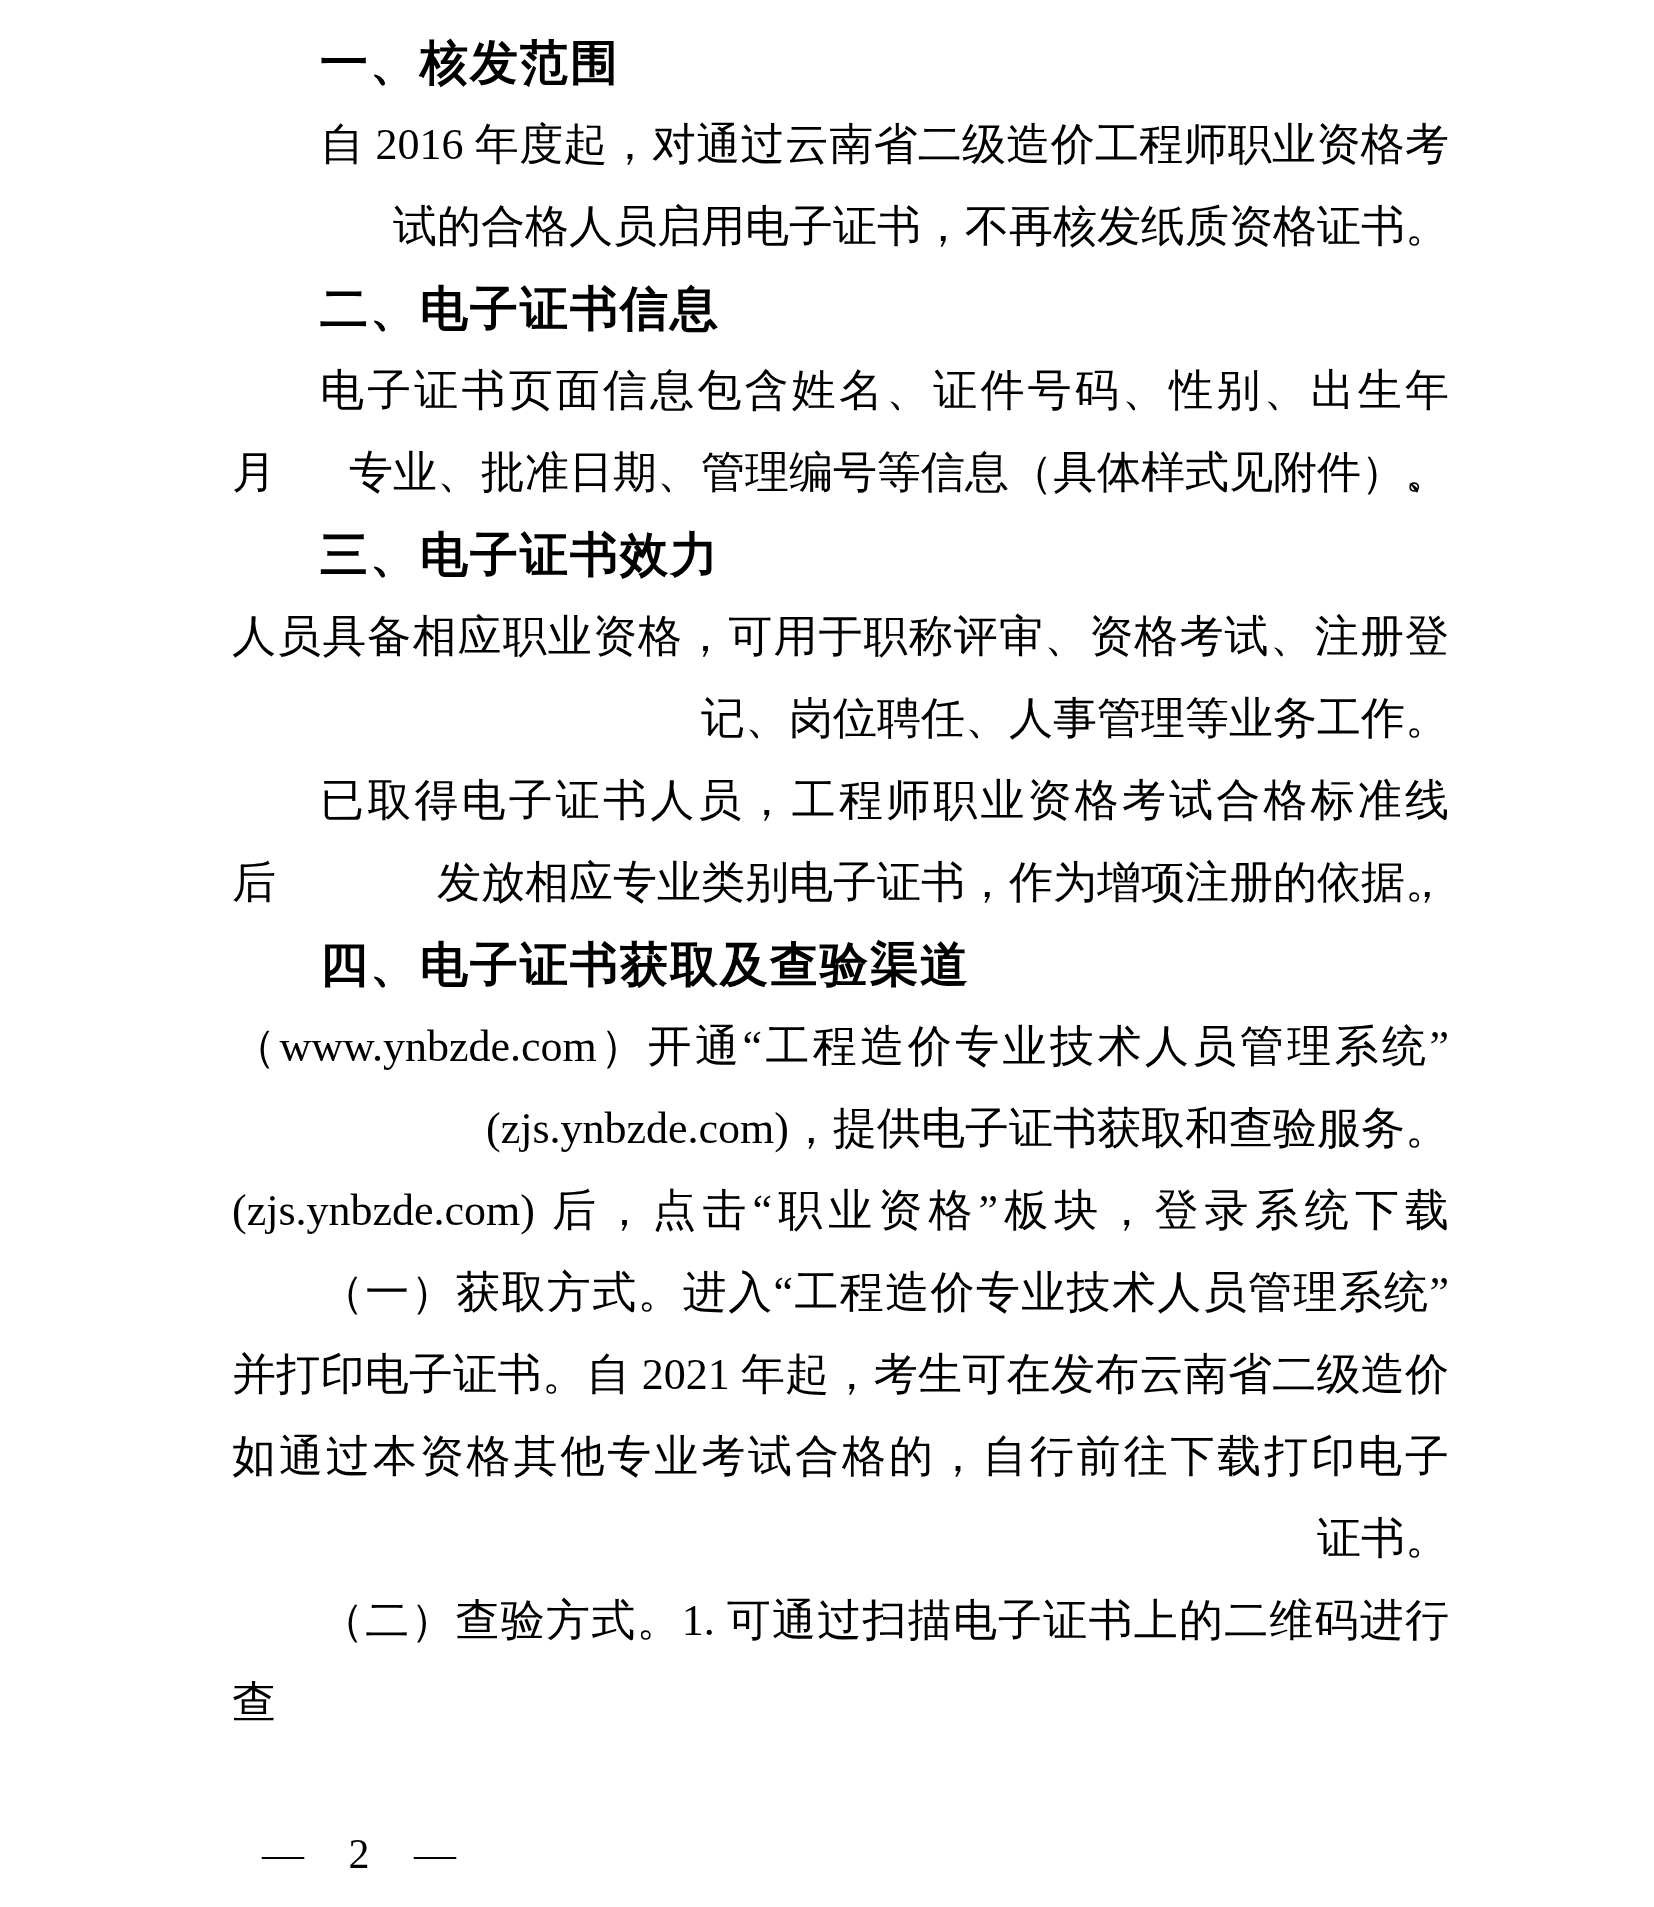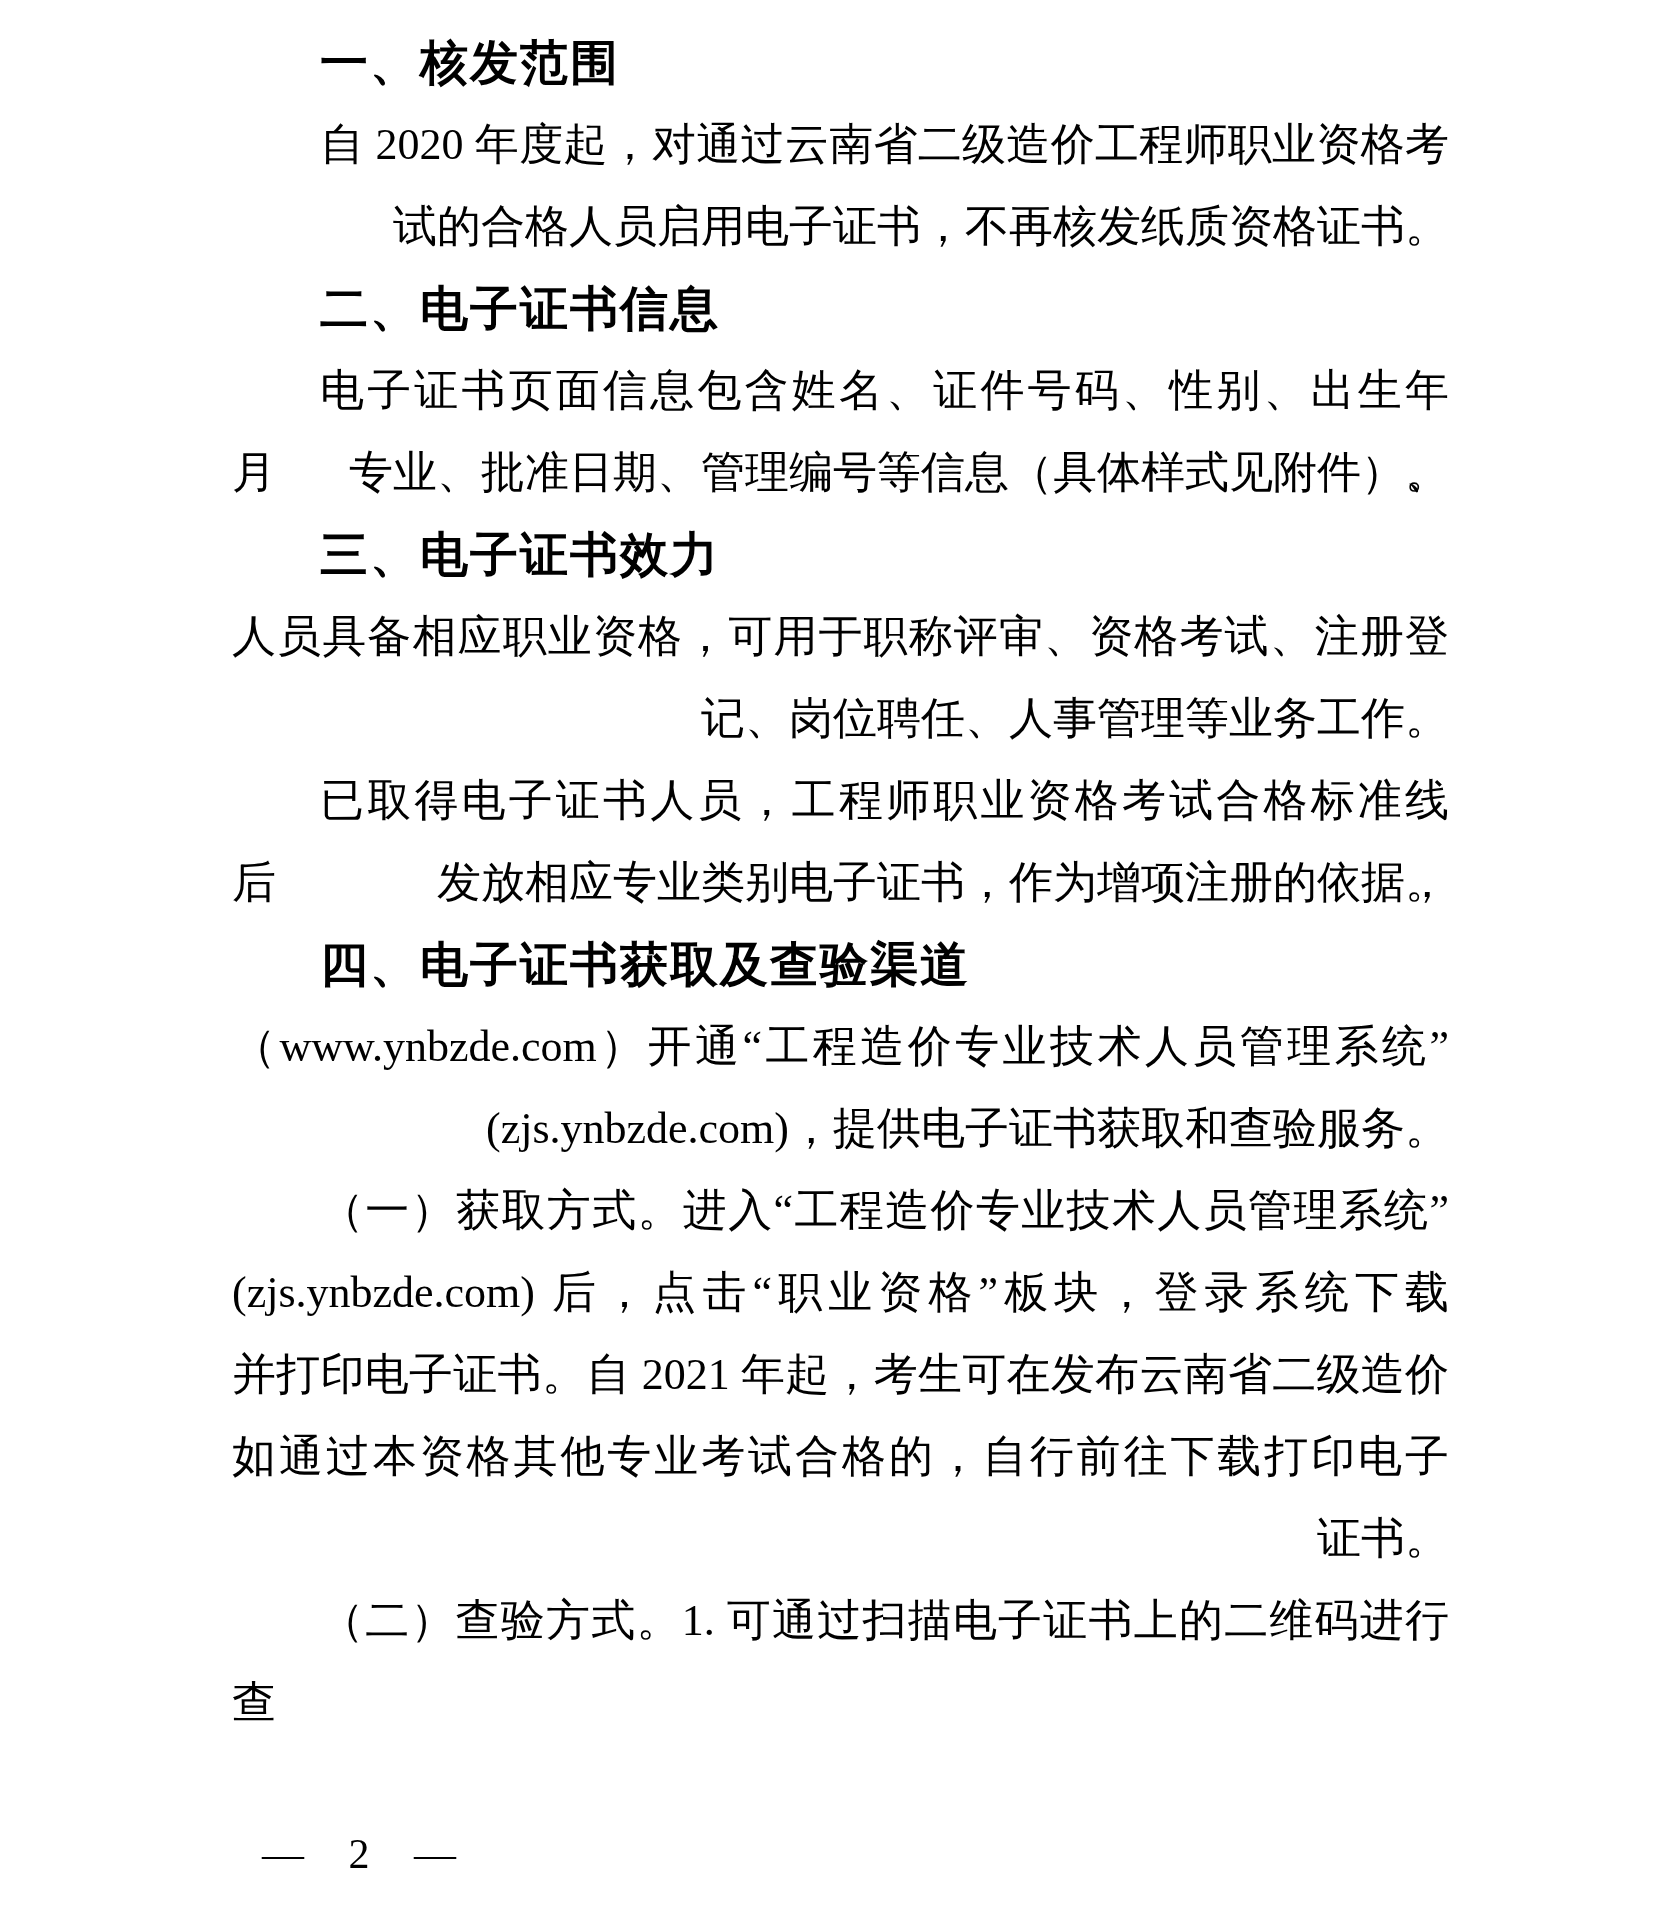--- a/index.html
+++ b/index.html
@@ -60,38 +60,38 @@
     word-spacing: 14px;
   }
 </style>
 </head>
 <body>
 
 <div class="page">
   <div class="text-block">
 
     <div class="hd">一、核发范围</div>
-    <div class="ln ind j">自 2020 年度起，对通过云南省二级造价工程师职业资格考</div>
+    <div class="ln ind j">自 2016 年度起，对通过云南省二级造价工程师职业资格考</div>
     <div class="ln">试的合格人员启用电子证书，不再核发纸质资格证书。</div>
 
     <div class="hd">二、电子证书信息</div>
     <div class="ln ind j">电子证书页面信息包含姓名、证件号码、性别、出生年月、</div>
     <div class="ln">专业、批准日期、管理编号等信息（具体样式见附件）。</div>
 
     <div class="hd">三、电子证书效力</div>
     <div class="ln j">人员具备相应职业资格，可用于职称评审、资格考试、注册登</div>
     <div class="ln">记、岗位聘任、人事管理等业务工作。</div>
     <div class="ln ind j">已取得电子证书人员，工程师职业资格考试合格标准线后，</div>
     <div class="ln">发放相应专业类别电子证书，作为增项注册的依据。</div>
 
     <div class="hd">四、电子证书获取及查验渠道</div>
     <div class="ln j">（www.ynbzde.com）开通“工程造价专业技术人员管理系统”</div>
     <div class="ln">(zjs.ynbzde.com)，提供电子证书获取和查验服务。</div>
+    <div class="ln j">(zjs.ynbzde.com) 后，点击“职业资格”板块，登录系统下载</div>
     <div class="ln ind j">（一）获取方式。进入“工程造价专业技术人员管理系统”</div>
-    <div class="ln j">(zjs.ynbzde.com) 后，点击“职业资格”板块，登录系统下载</div>
     <div class="ln j">并打印电子证书。自 2021 年起，考生可在发布云南省二级造价</div>
     <div class="ln j">如通过本资格其他专业考试合格的，自行前往下载打印电子</div>
     <div class="ln">证书。</div>
     <div class="ln ind j">（二）查验方式。1. 可通过扫描电子证书上的二维码进行查</div>
 
   </div>
 
   <div class="footer">— 2 —</div>
 </div>
 

